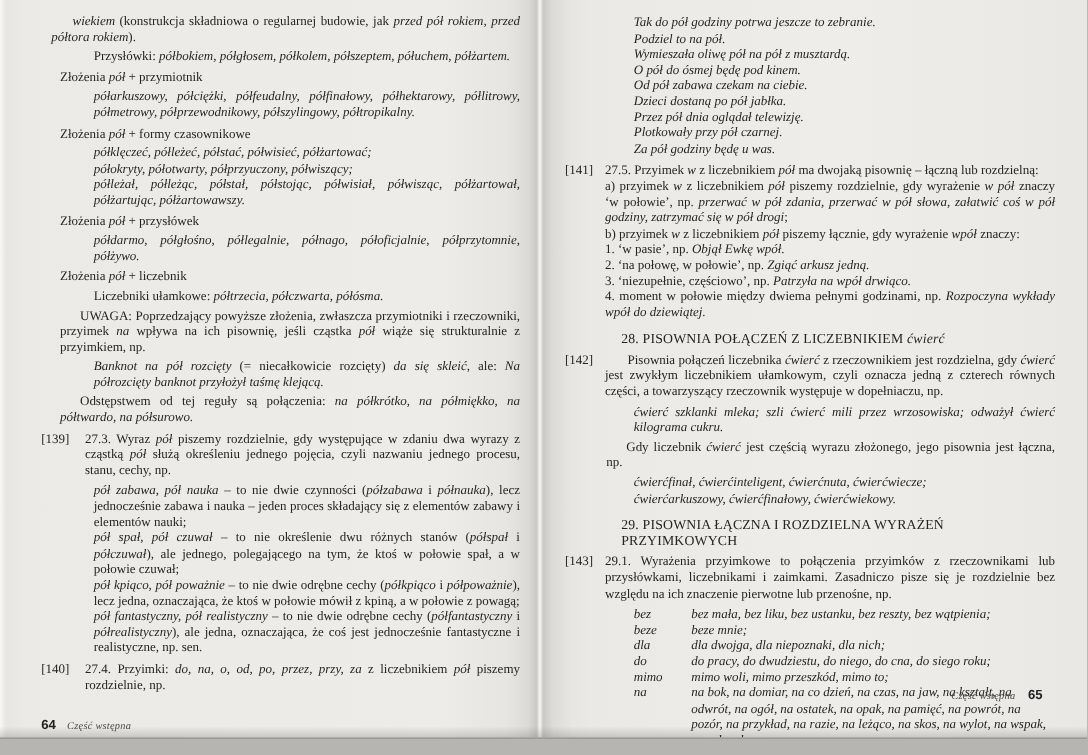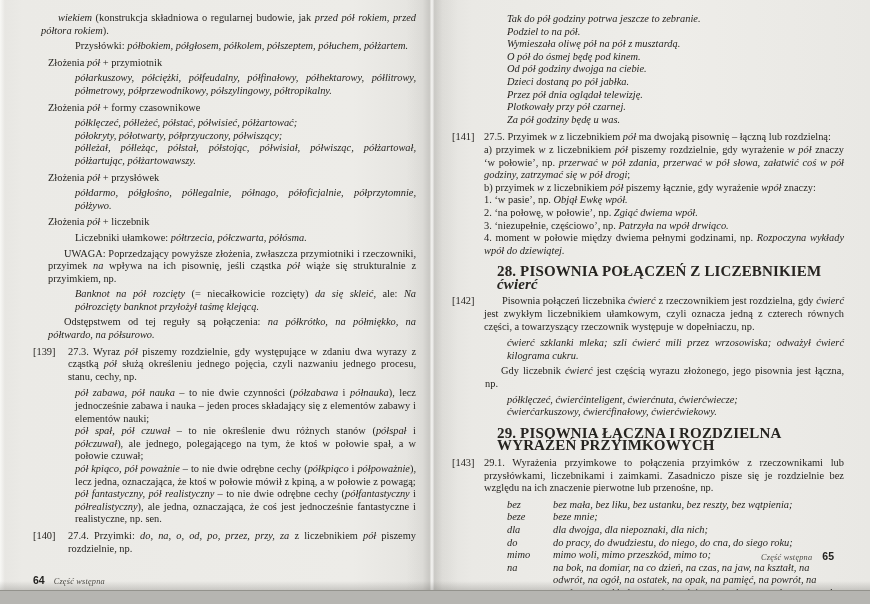--- a/index.html
+++ b/index.html
@@ -53,21 +53,21 @@
   
   .blk.example { margin:3px 0 3px 42px; }
 
   
   .blk.numbered { display:flex; margin:4px 0; }
   .blk.numbered .marker { flex:none; width:35px; }
   .blk.numbered .nbody { flex:1; min-width:0; }
   .blk.first-indent .nbody .tline:first-child { text-indent:18px; }
 
   
-  .blk.heading { font-weight:bold; font-size:15px; letter-spacing:0.15px;
+  .blk.heading { font-weight:normal; font-size:11px; letter-spacing:0.15px;
     margin:8px 0 5px 45px; }
   .blk.heading .tline { text-align:left; }
 
   
   .blk.table { margin:3px 0 3px 55px; }
   .trow { display:flex; }
   .trow .tkey { flex:none; width:46px; font-style:italic; }
   .trow .tval { flex:1; font-style:italic; text-align:left; }
 
   
@@ -154,55 +154,55 @@
         </div>
       </div>
   </div>
   <div class="page page-right">
     <div class="content" id="right-content">
         <div class="blk example b-sent">
           <div class="tline"><span class="it">Tak do pół godziny potrwa jeszcze to zebranie.</span></div>
           <div class="tline"><span class="it">Podziel to na pół.</span></div>
           <div class="tline"><span class="it">Wymieszała oliwę pół na pół z musztardą.</span></div>
           <div class="tline"><span class="it">O pół do ósmej będę pod kinem.</span></div>
-          <div class="tline"><span class="it">Od pół godziny dwojga na ciebie.</span></div>
+          <div class="tline"><span class="it">Od pół zabawa czekam na ciebie.</span></div>
           <div class="tline"><span class="it">Dzieci dostaną po pół jabłka.</span></div>
           <div class="tline"><span class="it">Przez pół dnia oglądał telewizję.</span></div>
           <div class="tline"><span class="it">Plotkowały przy pół czarnej.</span></div>
           <div class="tline"><span class="it">Za pół godziny będę u was.</span></div>
         </div>
         <div class="blk numbered">
           <span class="marker">[141]</span>
           <div class="nbody">
             <div class="tline"><span>27.5. Przyimek </span><span class="it">w</span><span> z liczebnikiem </span><span class="it">pół</span><span> ma dwojaką pisownię – łączną lub rozdzielną:</span></div>
             <div class="tline"><span>a) przyimek </span><span class="it">w</span><span> z liczebnikiem </span><span class="it">pół</span><span> piszemy rozdzielnie, gdy wyrażenie </span><span class="it">w pół</span><span> znaczy ‘w połowie’, np. </span><span class="it">przerwać w pół zdania, przerwać w pół słowa, załatwić coś w pół godziny, zatrzymać się w pół drogi</span><span>;</span></div>
             <div class="tline"><span>b) przyimek </span><span class="it">w</span><span> z liczebnikiem </span><span class="it">pół</span><span> piszemy łącznie, gdy wyrażenie </span><span class="it">wpół</span><span> znaczy:</span></div>
             <div class="tline"><span>1. ‘w pasie’, np. </span><span class="it">Objął Ewkę wpół.</span></div>
-            <div class="tline"><span>2. ‘na połowę, w połowie’, np. </span><span class="it">Zgiąć dwiema wpół.</span></div>
+            <div class="tline"><span>2. ‘na połowę, w połowie’, np. </span><span class="it">Zgiąć arkusz jedną.</span></div>
             <div class="tline"><span>3. ‘niezupełnie, częściowo’, np. </span><span class="it">Patrzyła na wpół drwiąco.</span></div>
             <div class="tline"><span>4. moment w połowie między dwiema pełnymi godzinami, np. </span><span class="it">Rozpoczyna wykłady wpół do dziewiątej.</span></div>
           </div>
         </div>
         <div class="blk heading">
           <div class="tline"><span>28. PISOWNIA POŁĄCZEŃ Z LICZEBNIKIEM </span><span class="it">ćwierć</span></div>
         </div>
         <div class="blk numbered first-indent">
           <span class="marker">[142]</span>
           <div class="nbody">
             <div class="tline"><span>Pisownia połączeń liczebnika </span><span class="it">ćwierć</span><span> z rzeczownikiem jest rozdzielna, gdy </span><span class="it">ćwierć</span><span> jest zwykłym liczebnikiem ułamkowym, czyli oznacza jedną z czterech równych części, a towarzyszący rzeczownik występuje w dopełniaczu, np.</span></div>
           </div>
         </div>
         <div class="blk example">
           <div class="tline"><span class="it">ćwierć szklanki mleka; szli ćwierć mili przez wrzosowiska; odważył ćwierć kilograma cukru.</span></div>
         </div>
         <div class="blk para">
           <div class="tline"><span>Gdy liczebnik </span><span class="it">ćwierć</span><span> jest częścią wyrazu złożonego, jego pisownia jest łączna, np.</span></div>
         </div>
         <div class="blk example">
-          <div class="tline"><span class="it">półklęczeć, ćwierćinteligent, ćwierćnuta, ćwierćwiecze;</span></div>
+          <div class="tline"><span class="it">ćwierćfinał, ćwierćinteligent, ćwierćnuta, ćwierćwiecze;</span></div>
           <div class="tline"><span class="it">ćwierćarkuszowy, ćwierćfinałowy, ćwierćwiekowy.</span></div>
         </div>
         <div class="blk heading">
           <div class="tline"><span>29. PISOWNIA ŁĄCZNA I ROZDZIELNA WYRAŻEŃ PRZYIMKOWYCH</span></div>
         </div>
         <div class="blk numbered">
           <span class="marker">[143]</span>
           <div class="nbody">
             <div class="tline"><span>29.1. Wyrażenia przyimkowe to połączenia przyimków z rzeczownikami lub przysłówkami, liczebnikami i zaimkami. Zasadniczo pisze się je rozdzielnie bez względu na ich znaczenie pierwotne lub przenośne, np.</span></div>
           </div>

